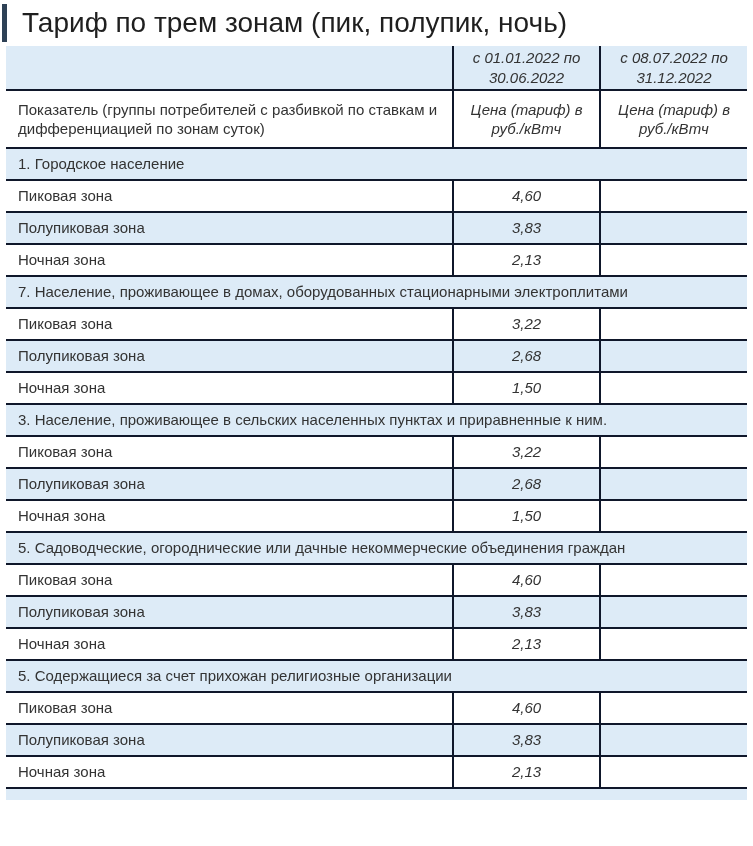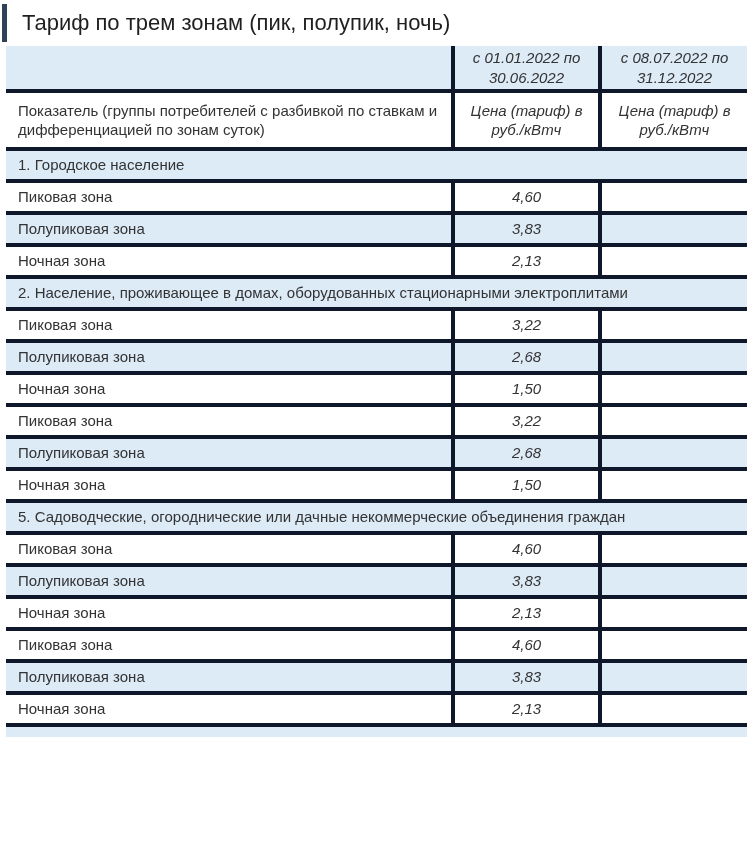--- a/index.html
+++ b/index.html
@@ -14,39 +14,39 @@
   
   .page-header {
     margin: 4px 0 0 2px;
     height: 38px;
     display: flex;
     align-items: center;
     border-left: 5px solid #2e4156;
     padding-left: 15px;
   }
   .page-title {
-    font-size: 22px;
+    font-size: 28px;
     line-height: 1.1;
     color: #1f1f1f;
     white-space: nowrap;
   }
   
   table.tariff {
     margin: 4px 6px 0 6px;
     width: 741px;
     border-collapse: collapse;
     table-layout: fixed;
     font-size: 15px;
     color: #333333;
   }
   col.c1 { width: 447px; }
   col.c2 { width: 147px; }
   col.c3 { width: 147px; }
   td {
-    border: 4px solid #0f172a;
+    border: 2px solid #0f172a;
     padding: 2px 12px;
     vertical-align: middle;
     line-height: 1.3;
     overflow: hidden;
   }
   
   tr td:first-child { border-left: none; }
   tr td:last-child  { border-right: none; }
   tr:first-child td { border-top: none; }
   .blue { background: #ddebf7; }
@@ -100,38 +100,41 @@
       <td class="blue center-i">3,83</td>
       <td class="blue center-i"></td>
     </tr>
     <tr class="data">
       <td>Ночная зона</td>
       <td class="center-i">2,13</td>
       <td class="center-i"></td>
     </tr>
 
     <tr class="sec">
-      <td class="blue" colspan="3">2. Население, проживающее в домах, оборудованных стационарными электроплитами</td>
+      <td class="blue" colspan="3">7. Население, проживающее в домах, оборудованных стационарными электроплитами</td>
     </tr>
     <tr class="data">
       <td>Пиковая зона</td>
       <td class="center-i">3,22</td>
       <td class="center-i"></td>
     </tr>
     <tr class="data">
       <td class="blue">Полупиковая зона</td>
       <td class="blue center-i">2,68</td>
       <td class="blue center-i"></td>
     </tr>
     <tr class="data">
       <td>Ночная зона</td>
       <td class="center-i">1,50</td>
       <td class="center-i"></td>
     </tr>
 
+    <tr class="sec">
+      <td class="blue" colspan="3">3. Население, проживающее в сельских населенных пунктах и приравненные к ним.</td>
+    </tr>
     <tr class="data">
       <td>Пиковая зона</td>
       <td class="center-i">3,22</td>
       <td class="center-i"></td>
     </tr>
     <tr class="data">
       <td class="blue">Полупиковая зона</td>
       <td class="blue center-i">2,68</td>
       <td class="blue center-i"></td>
     </tr>
@@ -153,20 +156,23 @@
       <td class="blue">Полупиковая зона</td>
       <td class="blue center-i">3,83</td>
       <td class="blue center-i"></td>
     </tr>
     <tr class="data">
       <td>Ночная зона</td>
       <td class="center-i">2,13</td>
       <td class="center-i"></td>
     </tr>
 
+    <tr class="sec">
+      <td class="blue" colspan="3">5. Содержащиеся за счет прихожан религиозные организации</td>
+    </tr>
     <tr class="data">
       <td>Пиковая зона</td>
       <td class="center-i">4,60</td>
       <td class="center-i"></td>
     </tr>
     <tr class="data">
       <td class="blue">Полупиковая зона</td>
       <td class="blue center-i">3,83</td>
       <td class="blue center-i"></td>
     </tr>

